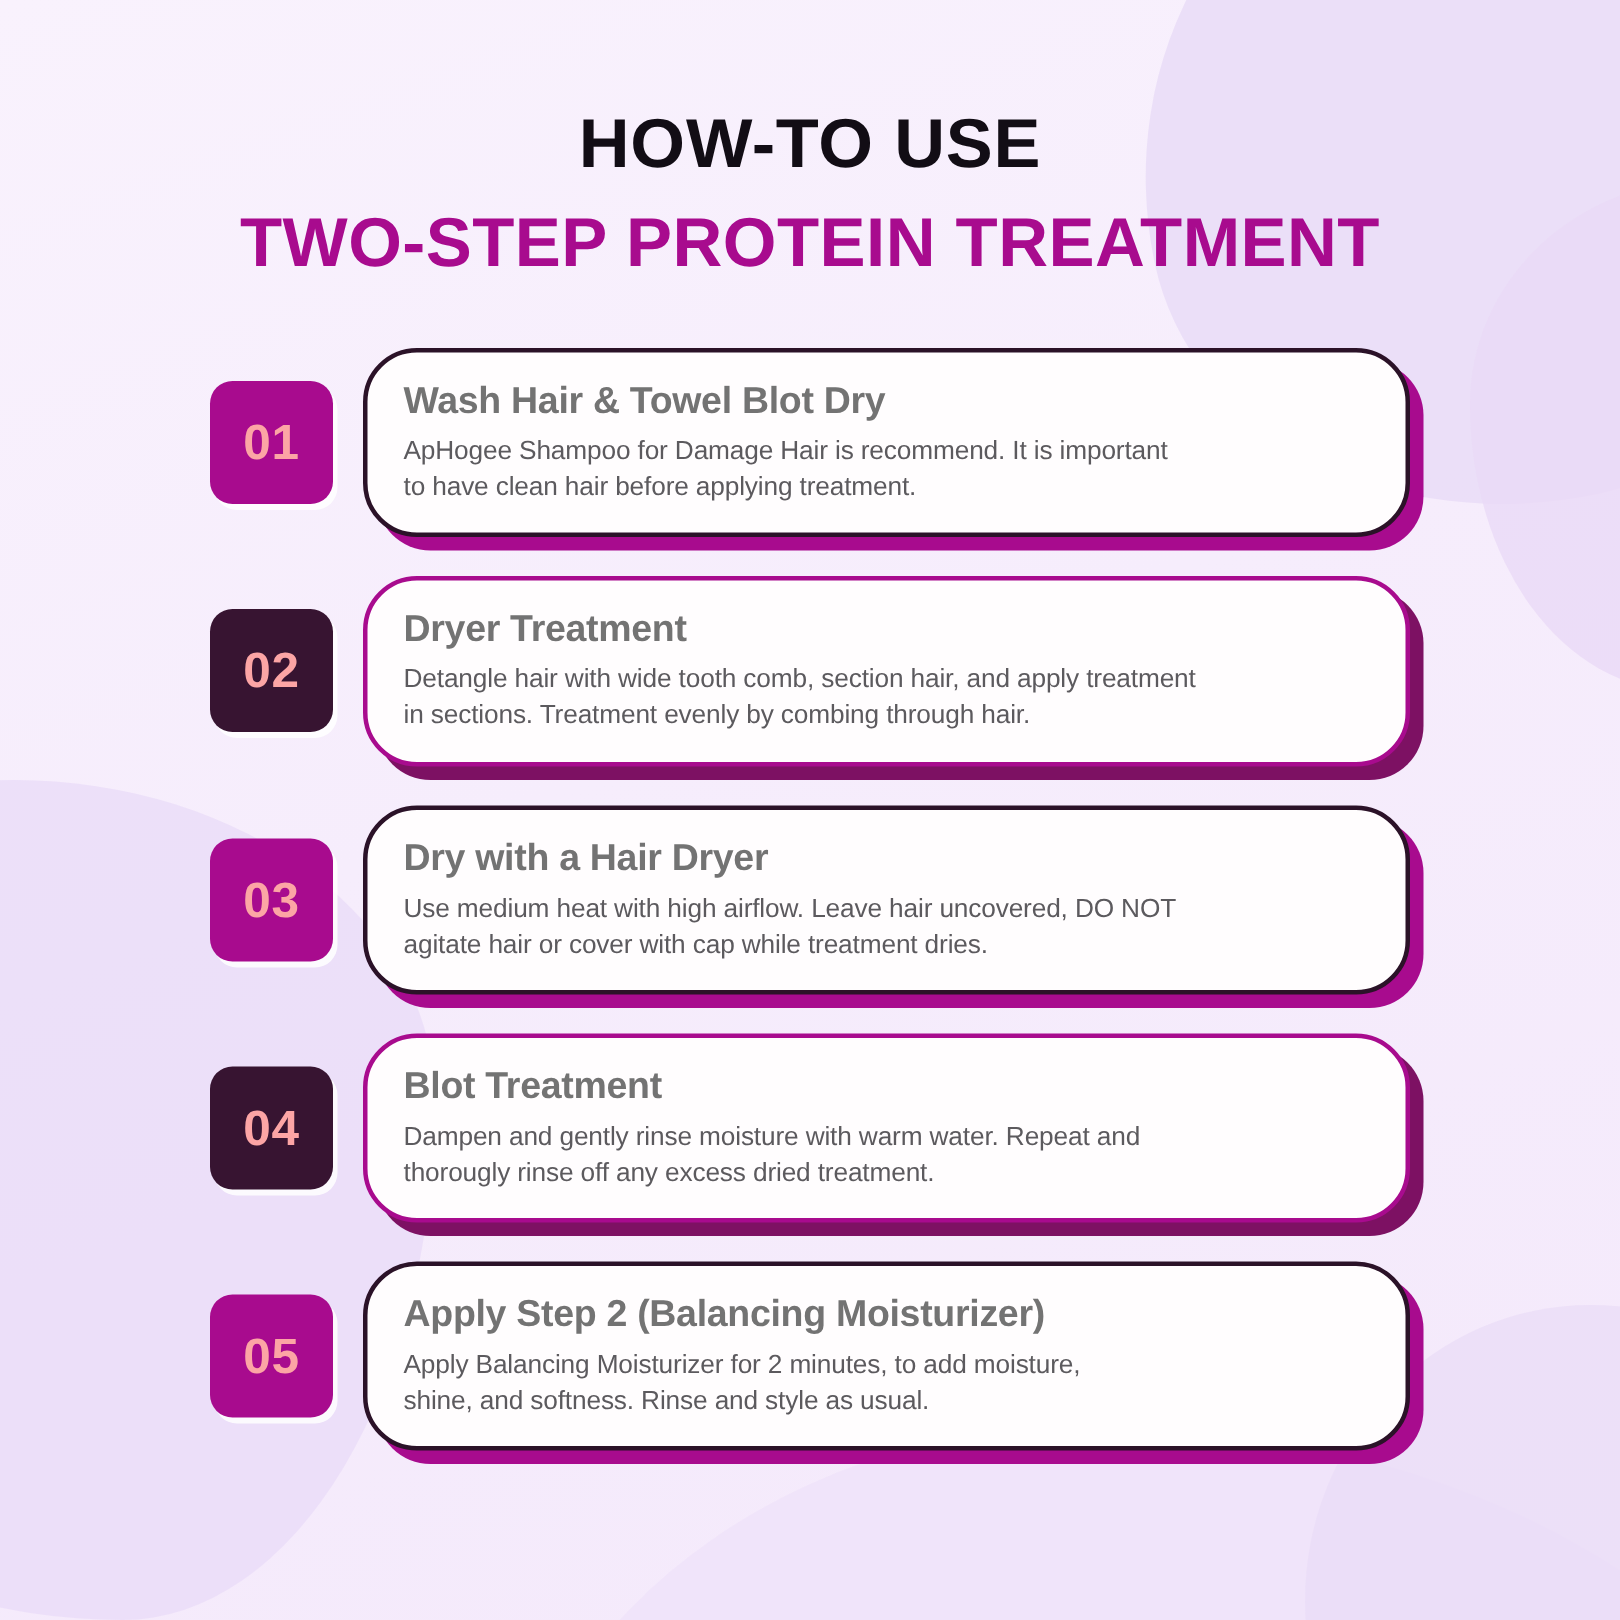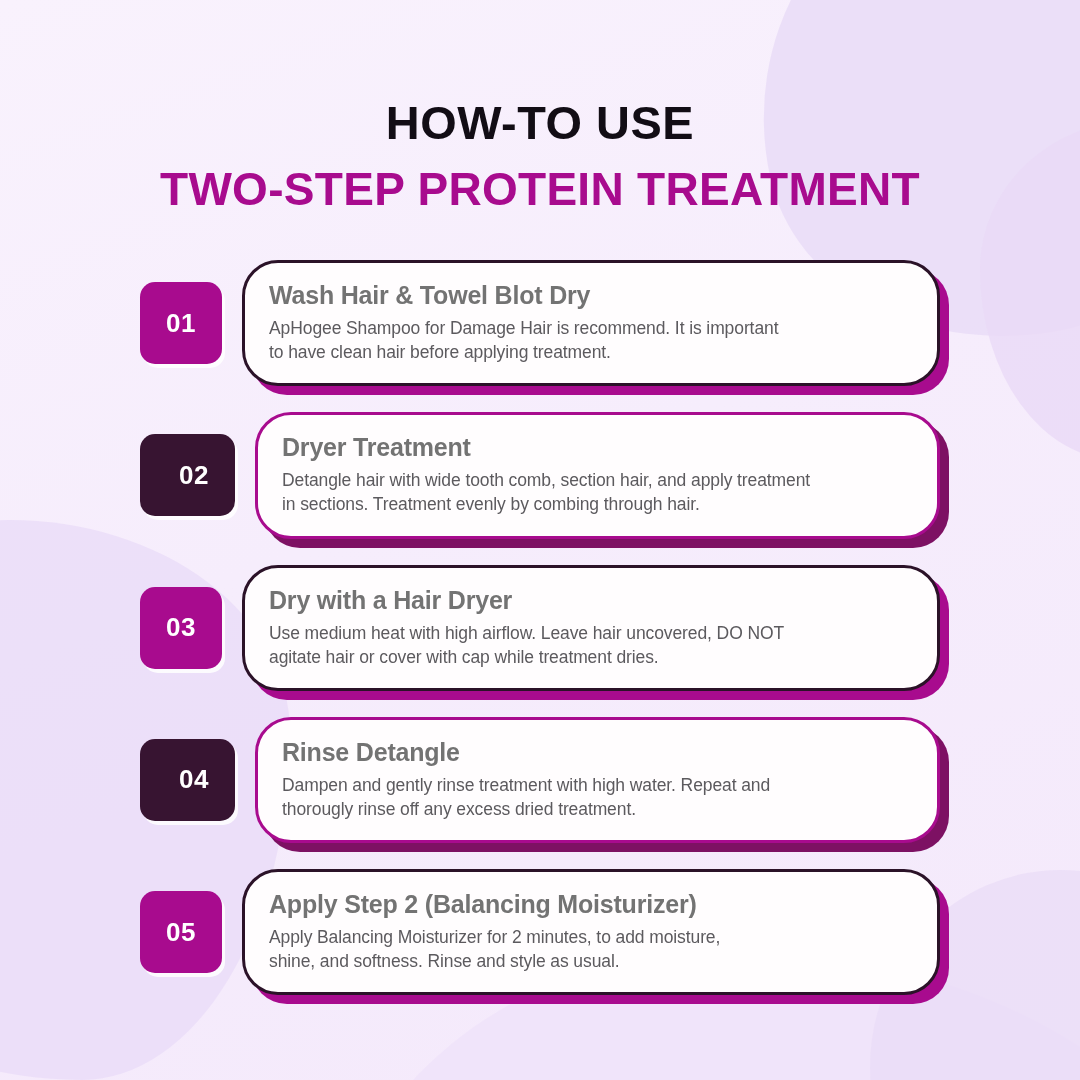--- a/index.html
+++ b/index.html
@@ -72,21 +72,21 @@
     background: #eadcf7;
     border-radius: 50% 50% 46% 54% / 52% 48% 52% 48%;
     opacity: .75;
   }
 
   
   .header {
     position: relative;
     z-index: 3;
     text-align: center;
-    padding-top: 100px;
+    padding-top: 72px;
   }
   .title-top {
     font-size: 46px;
     font-weight: 900;
     letter-spacing: 0.5px;
     color: #120d15;
     line-height: 1;
     margin: 0;
     text-transform: uppercase;
     transform: scaleX(1.02);
@@ -119,28 +119,28 @@
   }
 
   .badge {
     flex: 0 0 auto;
     width: 82px;
     height: 82px;
     border-radius: 15px;
     display: flex;
     align-items: center;
     justify-content: center;
-    font-size: 26px;
+    font-size: 33px;
     font-weight: 900;
-    color: #ffffff;
+    color: #fca5a5;
     letter-spacing: 0.5px;
     box-shadow: 3px 4px 0 rgba(255,255,255,.85);
   }
   .badge.magenta { background: #a80b8e; }
-  .badge.dark    { background: #371431; padding-left: 13px; }
+  .badge.dark    { background: #371431; }
 
   .card {
     position: relative;
     flex: 1 1 auto;
     background: #fffdfe;
     border-radius: 36px;
     padding: 17px 30px 19px 24px;
     box-sizing: border-box;
     min-height: 108px;
     display: flex;
@@ -217,23 +217,23 @@
           <p class="card-title">Dry with a Hair Dryer</p>
           <p class="card-body">
             <span>Use medium heat with high airflow. Leave hair uncovered, DO NOT</span>
             <span>agitate hair or cover with cap while treatment dries.</span>
           </p>
         </div>
       </div>
       <div class="step">
         <div class="badge dark">04</div>
         <div class="card magenta-edge">
-          <p class="card-title">Rinse Detangle</p>
-          <p class="card-body">
-            <span>Dampen and gently rinse treatment with high water. Repeat and</span>
+          <p class="card-title">Blot Treatment</p>
+          <p class="card-body">
+            <span>Dampen and gently rinse moisture with warm water. Repeat and</span>
             <span>thorougly rinse off any excess dried treatment.</span>
           </p>
         </div>
       </div>
       <div class="step">
         <div class="badge magenta">05</div>
         <div class="card dark-edge">
           <p class="card-title">Apply Step 2 (Balancing Moisturizer)</p>
           <p class="card-body">
             <span>Apply Balancing Moisturizer for 2 minutes, to add moisture,</span>

